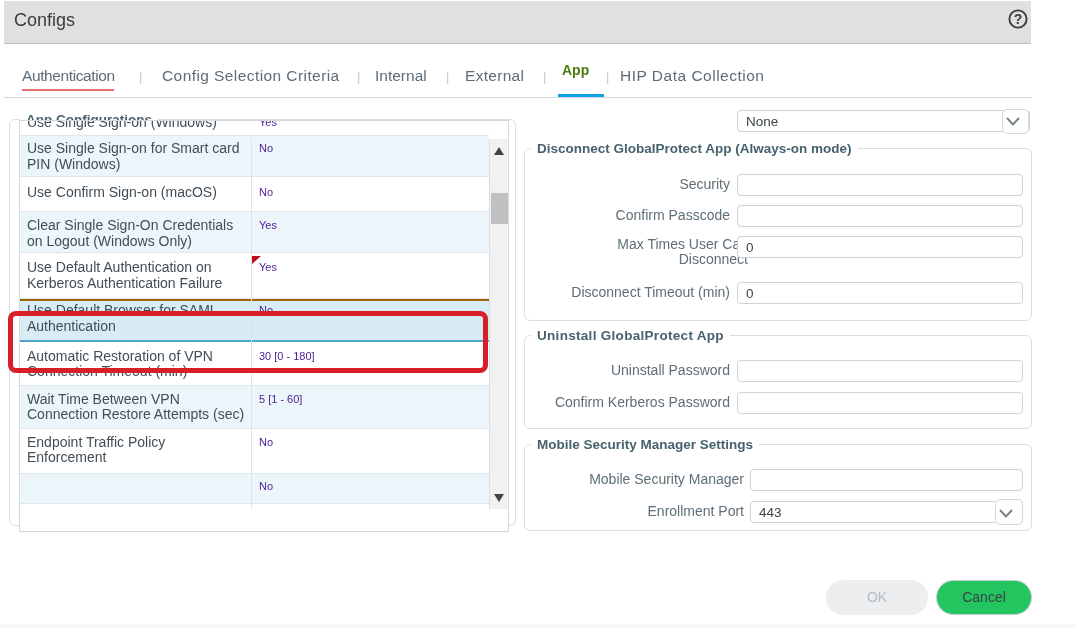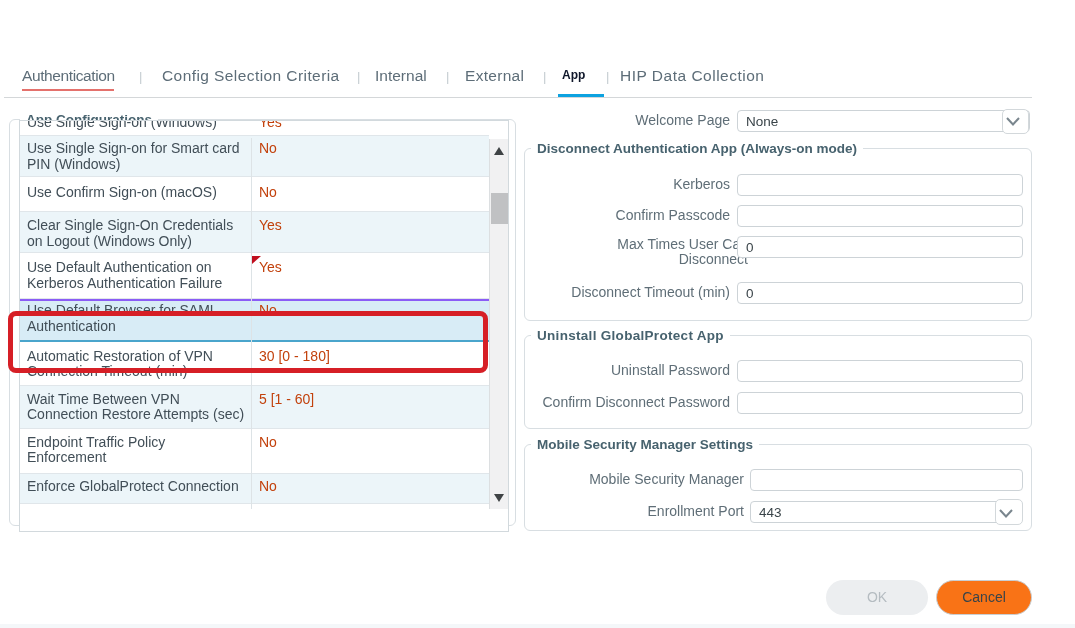--- a/index.html
+++ b/index.html
@@ -7,66 +7,73 @@
 .abs { position:absolute; }
 #page { position:relative; width:1075px; height:628px; background:#fff; }
 
 
 #hdr { left:4px; top:1px; width:1027px; height:43px; background:#e0e0e0; border-bottom:1px solid #bcbfc1; }
 #hdr .title { position:absolute; left:10px; top:9px; font-size:18px; color:#3c3c3c; }
 #helpicon { position:absolute; right:3px; top:8px; width:20px; height:20px; }
 
 
 .tab { position:absolute; top:67px; font-size:15.5px; color:#5d6d78; white-space:nowrap; }
-.tab.active { color:#0f172a; font-weight:bold; font-size:12px; top:68px; }
+.tab.active { color:#4d7c0f; font-weight:bold; font-size:14px; top:62px; }
 .tabsep { position:absolute; top:69px; font-size:13px; color:#c3cbd0; }
 #underline-auth { left:22px; top:88.5px; width:92px; height:2px; background:#e4716c; }
 #underline-app { left:558px; top:94px; width:46px; height:3px; background:#0da2e0; }
 #tabdivider { left:4px; top:97px; width:1028px; height:1px; background:#d4d7d9; }
 
 
 .fs { position:absolute; border:1px solid #d8dee2; border-radius:6px; }
 .fs .lg { position:absolute; top:-8px; left:8px; background:#fff; padding:0 6px; font-size:13.5px; font-weight:bold; color:#47626e; white-space:nowrap; line-height:15px; }
 
 
 #tbl { left:19px; top:120px; width:490px; height:412px; border:1px solid #d2d9dd; background:#fff; overflow:hidden; }
 .row { position:absolute; left:0; width:469px; border-bottom:1px solid #e0e6ea; }
 .row.blue { background:#ecf5f9; }
-.row.sel { background:#d8ecf6; border-top:2px solid #8b5cf6; border-bottom:2px solid #4aa5cc; }
+.row.sel { background:#d8ecf6; border-top:2px solid #a16207; border-bottom:2px solid #4aa5cc; }
 .cname { position:absolute; left:7px; top:var(--ct,5px); width:225px; font-size:14px; line-height:15.5px; color:#414e57; }
-.cval { position:absolute; left:239px; top:var(--ct,5px); width:220px; font-size:14px; line-height:15.5px; color:#c2410c; }
+.cval { position:absolute; left:239px; top:var(--ct,5px); width:220px; font-size:11px; line-height:15.5px; color:#4c1d95; }
 #coldiv { left:251px; top:138px; width:1px; height:371px; background:#dde3e6; }
 
 
 #sbar { left:489px; top:139px; width:19px; height:370px; background:#f1f1f2; border-left:1px solid #dcdfe1; }
 .sarrow { position:absolute; left:4px; width:0; height:0; }
 #sthumb { position:absolute; left:1px; top:54px; width:17px; height:31px; background:#c0c1c3; }
 
 
 .rlabel { position:absolute; font-size:14px; color:#5f6e77; text-align:right; white-space:nowrap; }
 .rlabel2 { position:absolute; font-size:14px; color:#5f6e77; text-align:right; line-height:15px; }
 .inp { position:absolute; border:1px solid #cdd3d7; border-radius:4px; background:#fff; font-size:13.5px; color:#3a4449; padding:3px 8px; line-height:16px; }
 .chevbtn { position:absolute; border:1px solid #d3d8db; border-radius:5px; background:#fff; }
 .chev { position:absolute; }
 
 
 .btn { position:absolute; top:580px; height:35px; border-radius:17.5px; font-size:14px; text-align:center; line-height:35px; }
 #okbtn { left:826px; width:102px; background:#eceef0; color:#b5bcc1; }
-#cancelbtn { left:936px; width:96px; background:#f97316; border:1px solid #c9ced2; color:#3a4449; line-height:33px; }
+#cancelbtn { left:936px; width:96px; background:#22c55e; border:1px solid #c9ced2; color:#3a4449; line-height:33px; }
 
 #footer { left:0; top:624px; width:1075px; height:4px; background:#f4f7f9; }
 
 
 #redrect { left:8px; top:311px; width:480px; height:62px; border:5px solid #d61f26; border-radius:8px; z-index:30; }
 .redtri { position:absolute; width:0; height:0; border-top:8px solid #c00e1e; border-right:9px solid transparent; }
 </style>
 </head>
 <body>
 <div id="page">
 
+  <div class="abs" id="hdr">
+    <span class="title">Configs</span>
+    <svg id="helpicon" viewBox="0 0 20 20">
+      <circle cx="10" cy="10" r="8.6" fill="none" stroke="#3b3b3b" stroke-width="1.9"></circle>
+      <text x="10" y="15" font-size="14" font-weight="bold" fill="#3b3b3b" text-anchor="middle" font-family="Liberation Sans">?</text>
+    </svg>
+  </div>
 
   <span class="tab" style="left:22px; letter-spacing:-0.4px;">Authentication</span>
   <span class="tabsep" style="left:139px;">|</span>
   <span class="tab" style="left:162px; letter-spacing:0.42px;">Config Selection Criteria</span>
   <span class="tabsep" style="left:357px;">|</span>
   <span class="tab" style="left:375px;">Internal</span>
   <span class="tabsep" style="left:446px;">|</span>
   <span class="tab" style="left:465px; letter-spacing:0.3px;">External</span>
   <span class="tabsep" style="left:543px;">|</span>
   <span class="tab active" style="left:562px;">App</span>
@@ -112,59 +119,57 @@
     </div>
     <div class="row blue" style="top:265px; height:43px; --ct:5.5px;">
       <div class="cname">Wait Time Between VPN<br>Connection Restore Attempts (sec)</div>
       <div class="cval">5 [1 - 60]</div>
     </div>
     <div class="row" style="top:308px; height:45px; --ct:5.5px;">
       <div class="cname">Endpoint Traffic Policy<br>Enforcement</div>
       <div class="cval">No</div>
     </div>
     <div class="row blue" style="top:353px; height:30px; --ct:4.5px;">
-      <div class="cname">Enforce GlobalProtect Connection</div>
       <div class="cval">No</div>
     </div>
   </div>
   <div class="abs" id="coldiv"></div>
 
   <div class="abs" id="sbar">
     <div class="sarrow" style="top:8px; border-left:5.5px solid transparent; border-right:5.5px solid transparent; border-bottom:8px solid #3f4345;"></div>
     <div id="sthumb"></div>
     <div class="sarrow" style="bottom:7px; border-left:5.5px solid transparent; border-right:5.5px solid transparent; border-top:8px solid #3f4345;"></div>
   </div>
 
   <div class="abs" id="redrect"></div>
 
-  <div class="rlabel" style="left:529px; top:112px; width:201px;">Welcome Page</div>
   <div class="inp" style="left:737px; top:110px; width:293px; height:22px;">None</div>
   <div class="chevbtn" style="left:1002px; top:109px; width:27px; height:25px;"></div>
   <svg class="chev" style="left:1006px; top:117px;" width="14" height="9" viewBox="0 0 14 9">
       <path d="M1 1 L7 7.5 L13 1" fill="none" stroke="#7a868e" stroke-width="2"></path>
     </svg>
 
   <div class="fs" style="left:524px; top:148px; width:508px; height:173px;">
-    <span class="lg" style="left:6px;">Disconnect Authentication App (Always-on mode)</span>
+    <span class="lg" style="left:6px;">Disconnect GlobalProtect App (Always-on mode)</span>
   </div>
-  <div class="rlabel" style="left:529px; top:176px; width:201px;">Kerberos</div>
+  <div class="rlabel" style="left:529px; top:176px; width:201px;">Security</div>
   <div class="inp" style="left:737px; top:174px; width:286px; height:22px;"></div>
   <div class="rlabel" style="left:529px; top:207px; width:201px;">Confirm Passcode</div>
   <div class="inp" style="left:737px; top:205px; width:286px; height:22px;"></div>
   <div class="rlabel2" style="left:547px; top:237px; width:201px;">Max Times User Can<br>Disconnect</div>
   <div class="inp" style="left:737px; top:236px; width:286px; height:22px;">0</div>
   <div class="rlabel" style="left:529px; top:284px; width:201px;">Disconnect Timeout (min)</div>
   <div class="inp" style="left:737px; top:282px; width:286px; height:22px;">0</div>
 
   <div class="fs" style="left:524px; top:335px; width:508px; height:94px;">
     <span class="lg" style="left:6px; letter-spacing:0.3px;">Uninstall GlobalProtect App</span>
   </div>
   <div class="rlabel" style="left:529px; top:362px; width:201px;">Uninstall Password</div>
   <div class="inp" style="left:737px; top:360px; width:286px; height:22px;"></div>
-  <div class="rlabel" style="left:529px; top:394px; width:201px;">Confirm Disconnect Password</div>
+  <div class="rlabel" style="left:529px; top:394px; width:201px;">Confirm Kerberos Password</div>
   <div class="inp" style="left:737px; top:392px; width:286px; height:22px;"></div>
 
   <div class="fs" style="left:524px; top:444px; width:508px; height:87px;">
     <span class="lg" style="left:6px;">Mobile Security Manager Settings</span>
   </div>
   <div class="rlabel" style="left:543px; top:471px; width:201px;">Mobile Security Manager</div>
   <div class="inp" style="left:750px; top:469px; width:273px; height:22px;"></div>
   <div class="rlabel" style="left:543px; top:503px; width:201px;">Enrollment Port</div>
   <div class="inp" style="left:750px; top:501px; width:273px; height:22px;">443</div>
   <div class="chevbtn" style="left:995px; top:499px; width:28px; height:26px;"></div>

